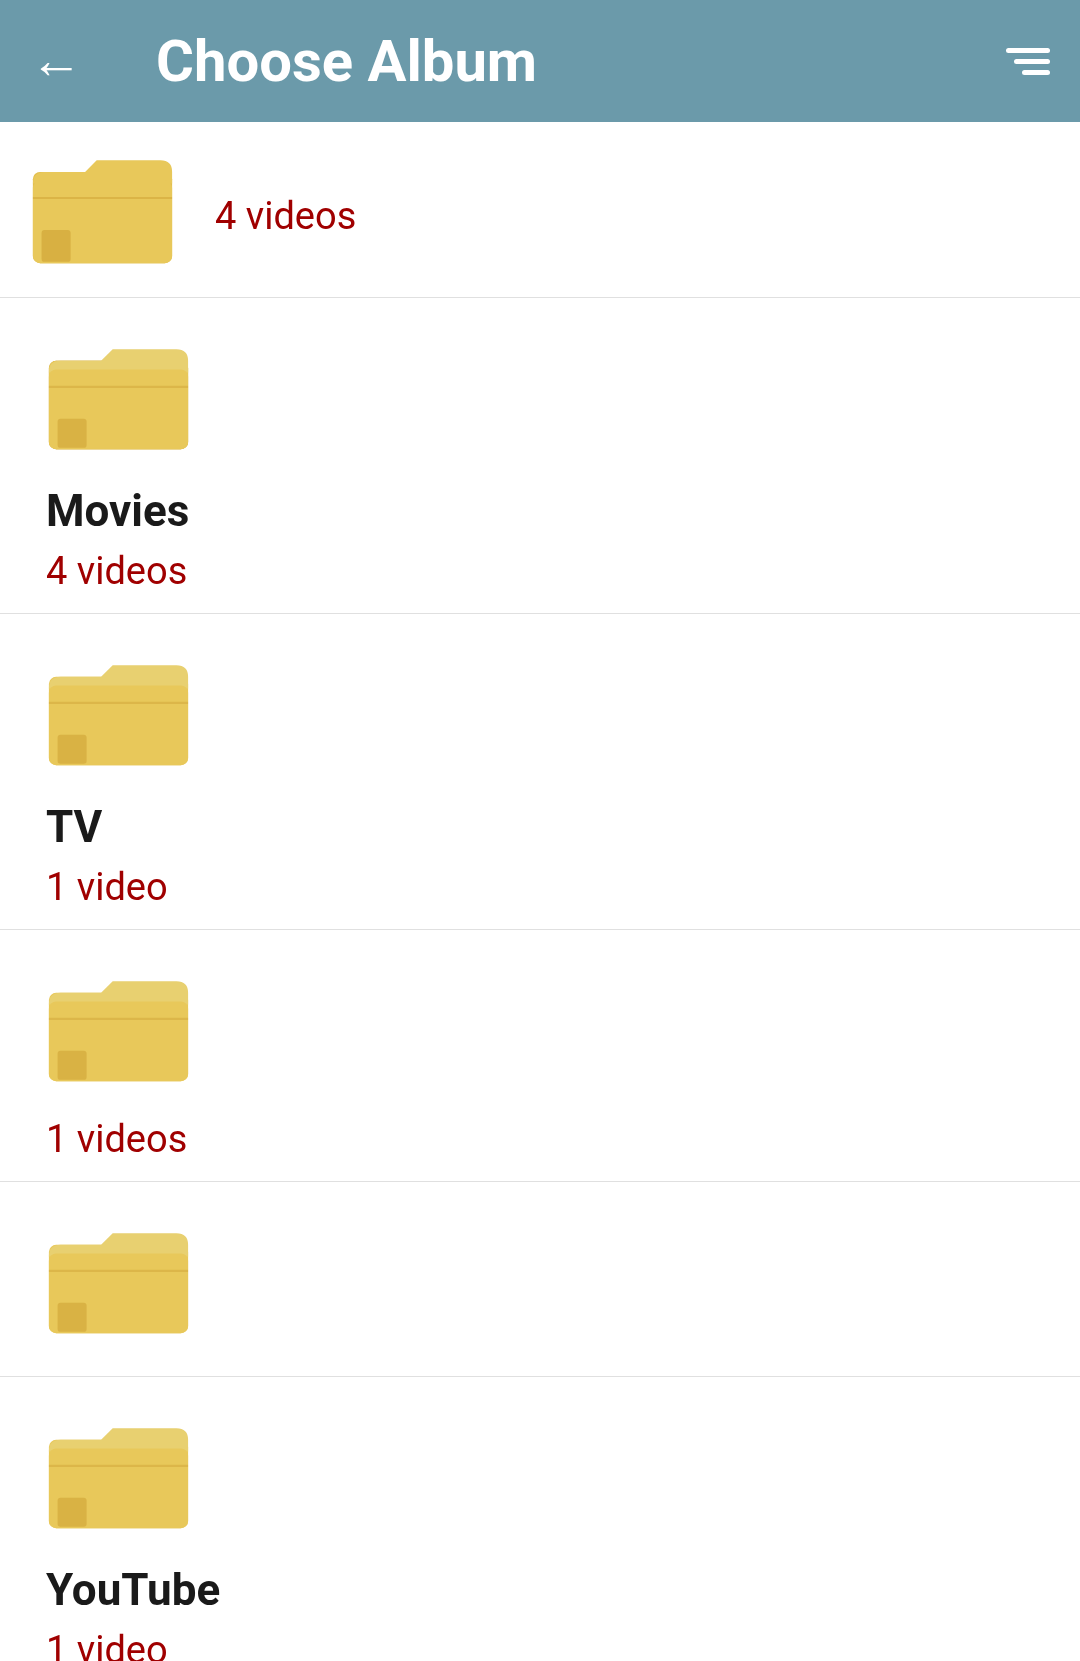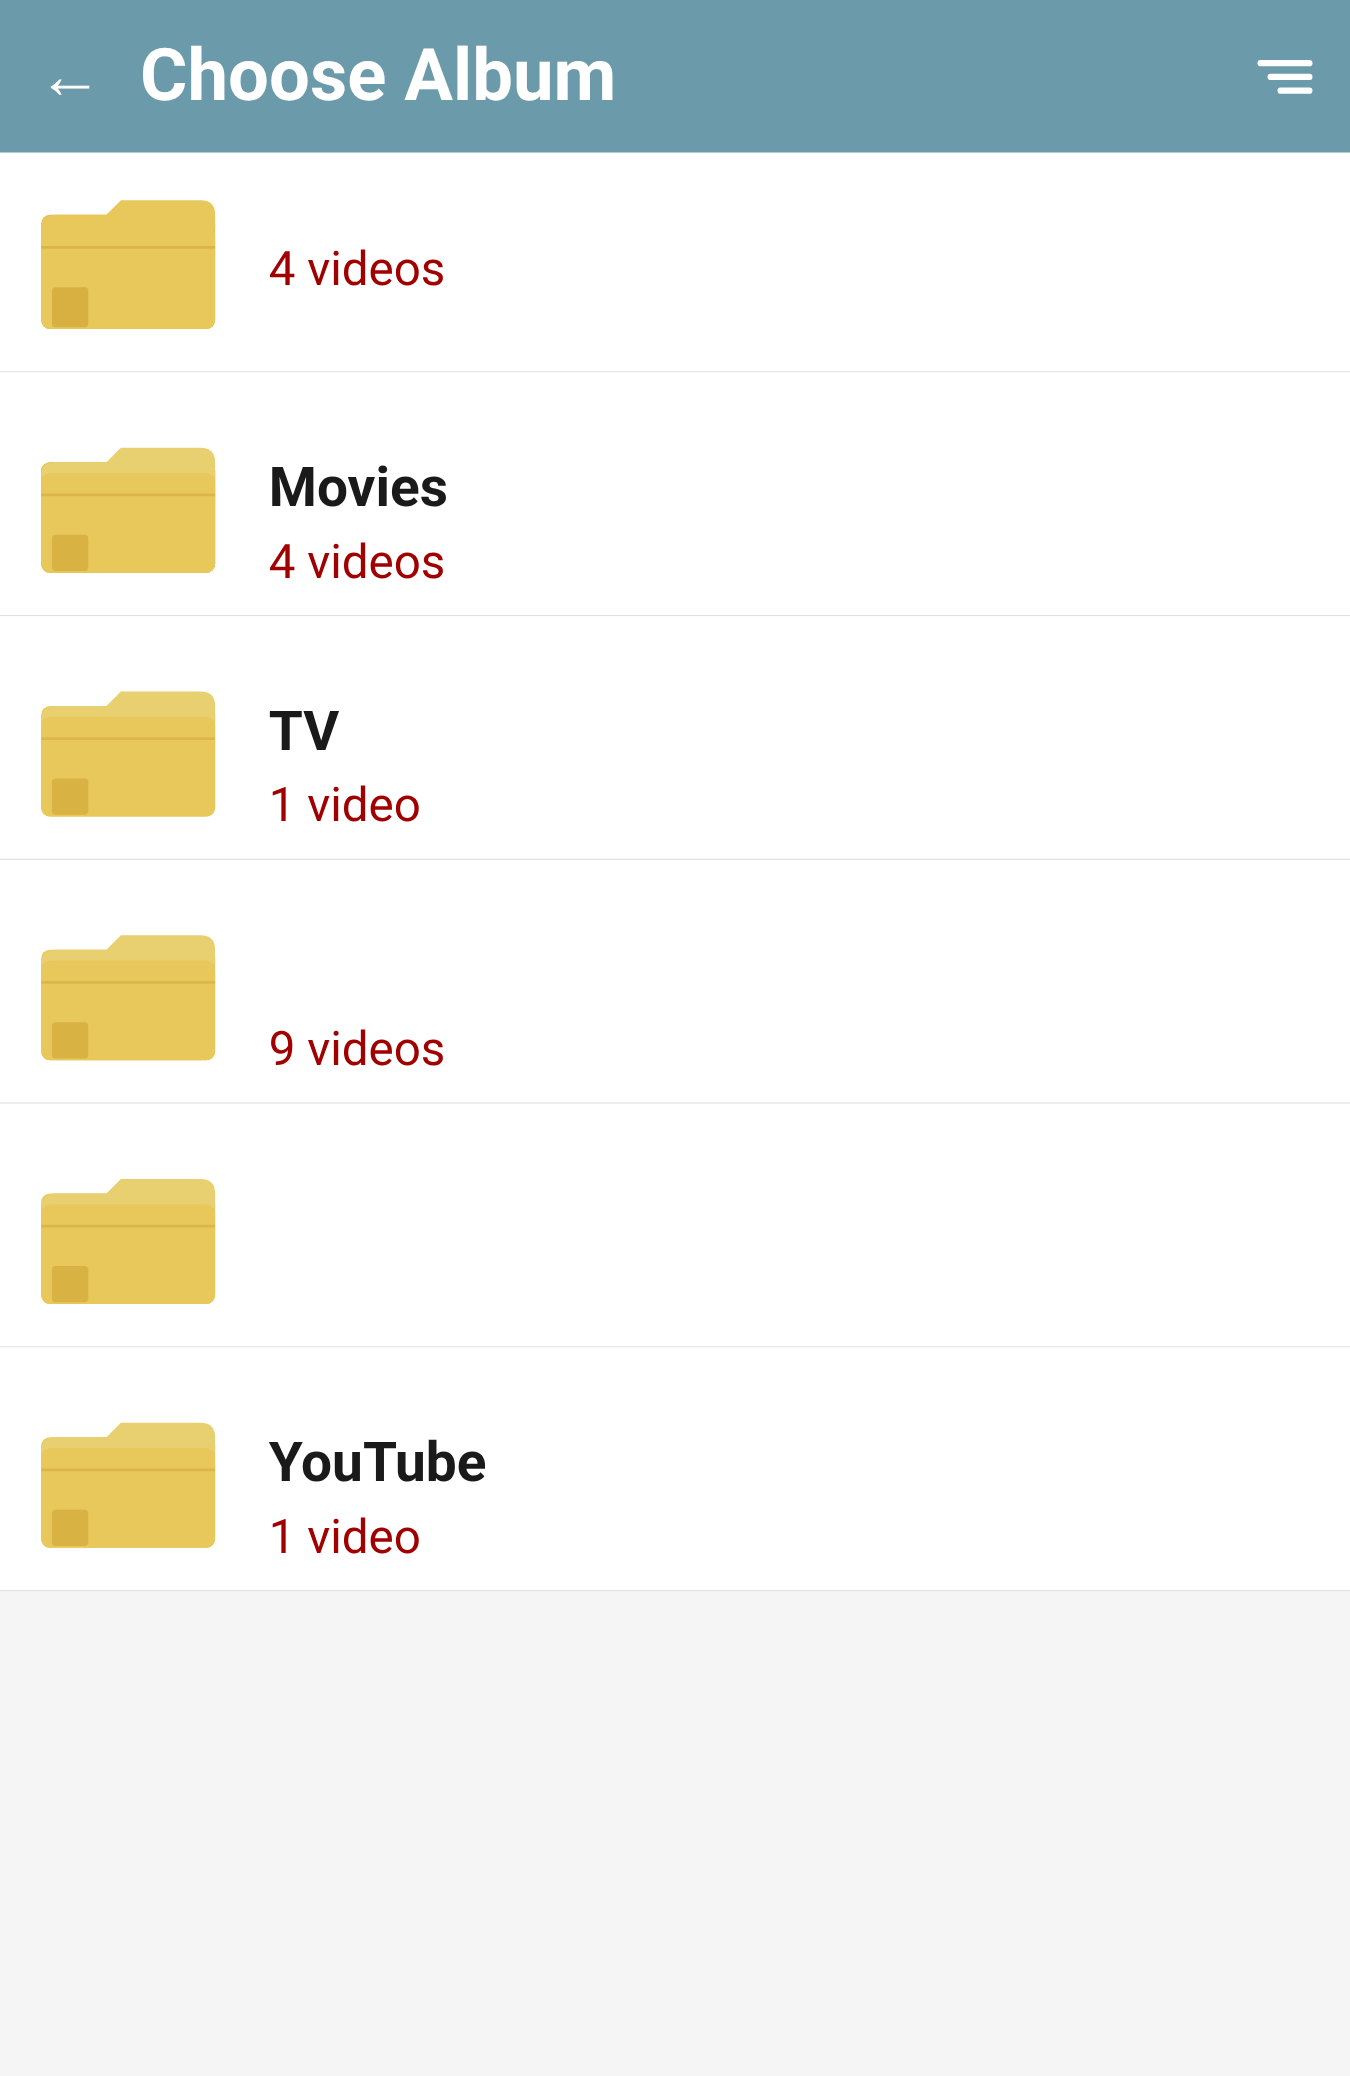--- a/index.html
+++ b/index.html
@@ -32,20 +32,21 @@
       font-weight: 300;
       margin-right: 30px;
       line-height: 1;
     }
 
     .header-title {
       color: white;
       font-size: 58px;
       font-weight: bold;
       flex: 1;
+      margin-left: 44px;
     }
 
     .header-sort {
       color: white;
       font-size: 48px;
       cursor: pointer;
       display: flex;
       flex-direction: column;
       gap: 6px;
       align-items: flex-end;
@@ -60,26 +61,27 @@
     .sort-line:nth-child(1) { width: 44px; }
     .sort-line:nth-child(2) { width: 36px; }
     .sort-line:nth-child(3) { width: 28px; }
 
     .album-list {
       background: white;
     }
 
     .album-item {
       display: flex;
-      align-items: flex-end;
-      padding: 20px 30px;
+      align-items: flex-start;
+      padding: 20px 46px;
       border-bottom: 1px solid #e0e0e0;
       cursor: pointer;
       background: white;
       min-height: 195px;
+      flex-direction: column;
     }
 
     .folder-icon {
       width: 145px;
       height: 145px;
       flex-shrink: 0;
       margin-right: 40px;
     }
 
     .folder-icon svg {
@@ -187,21 +189,21 @@
     <div class="folder-icon">
       <svg viewBox="0 0 100 85" xmlns="http://www.w3.org/2000/svg">
         <rect x="2" y="22" width="96" height="61" rx="5" ry="5" fill="#e8c85a"></rect>
         <path d="M2 30 Q2 22 10 22 L38 22 L46 14 L90 14 Q98 14 98 22 L98 30 Z" fill="#e8d070"></path>
         <rect x="2" y="28" width="96" height="55" rx="5" ry="5" fill="#e8c85a"></rect>
         <rect x="8" y="62" width="20" height="20" rx="2" fill="#c8972a" opacity="0.45"></rect>
         <line x1="2" y1="40" x2="98" y2="40" stroke="#c8972a" stroke-width="1.5" opacity="0.35"></line>
       </svg>
     </div>
     <div class="album-info">
-      <span class="album-count">9 videos</span>
+      <span class="album-count">1 videos</span>
     </div>
   </div>
 
   <div class="album-item">
     <div class="folder-icon">
       <svg viewBox="0 0 100 85" xmlns="http://www.w3.org/2000/svg">
         <rect x="2" y="22" width="96" height="61" rx="5" ry="5" fill="#e8c85a"></rect>
         <path d="M2 30 Q2 22 10 22 L38 22 L46 14 L90 14 Q98 14 98 22 L98 30 Z" fill="#e8d070"></path>
         <rect x="2" y="28" width="96" height="55" rx="5" ry="5" fill="#e8c85a"></rect>
         <rect x="8" y="62" width="20" height="20" rx="2" fill="#c8972a" opacity="0.45"></rect>

